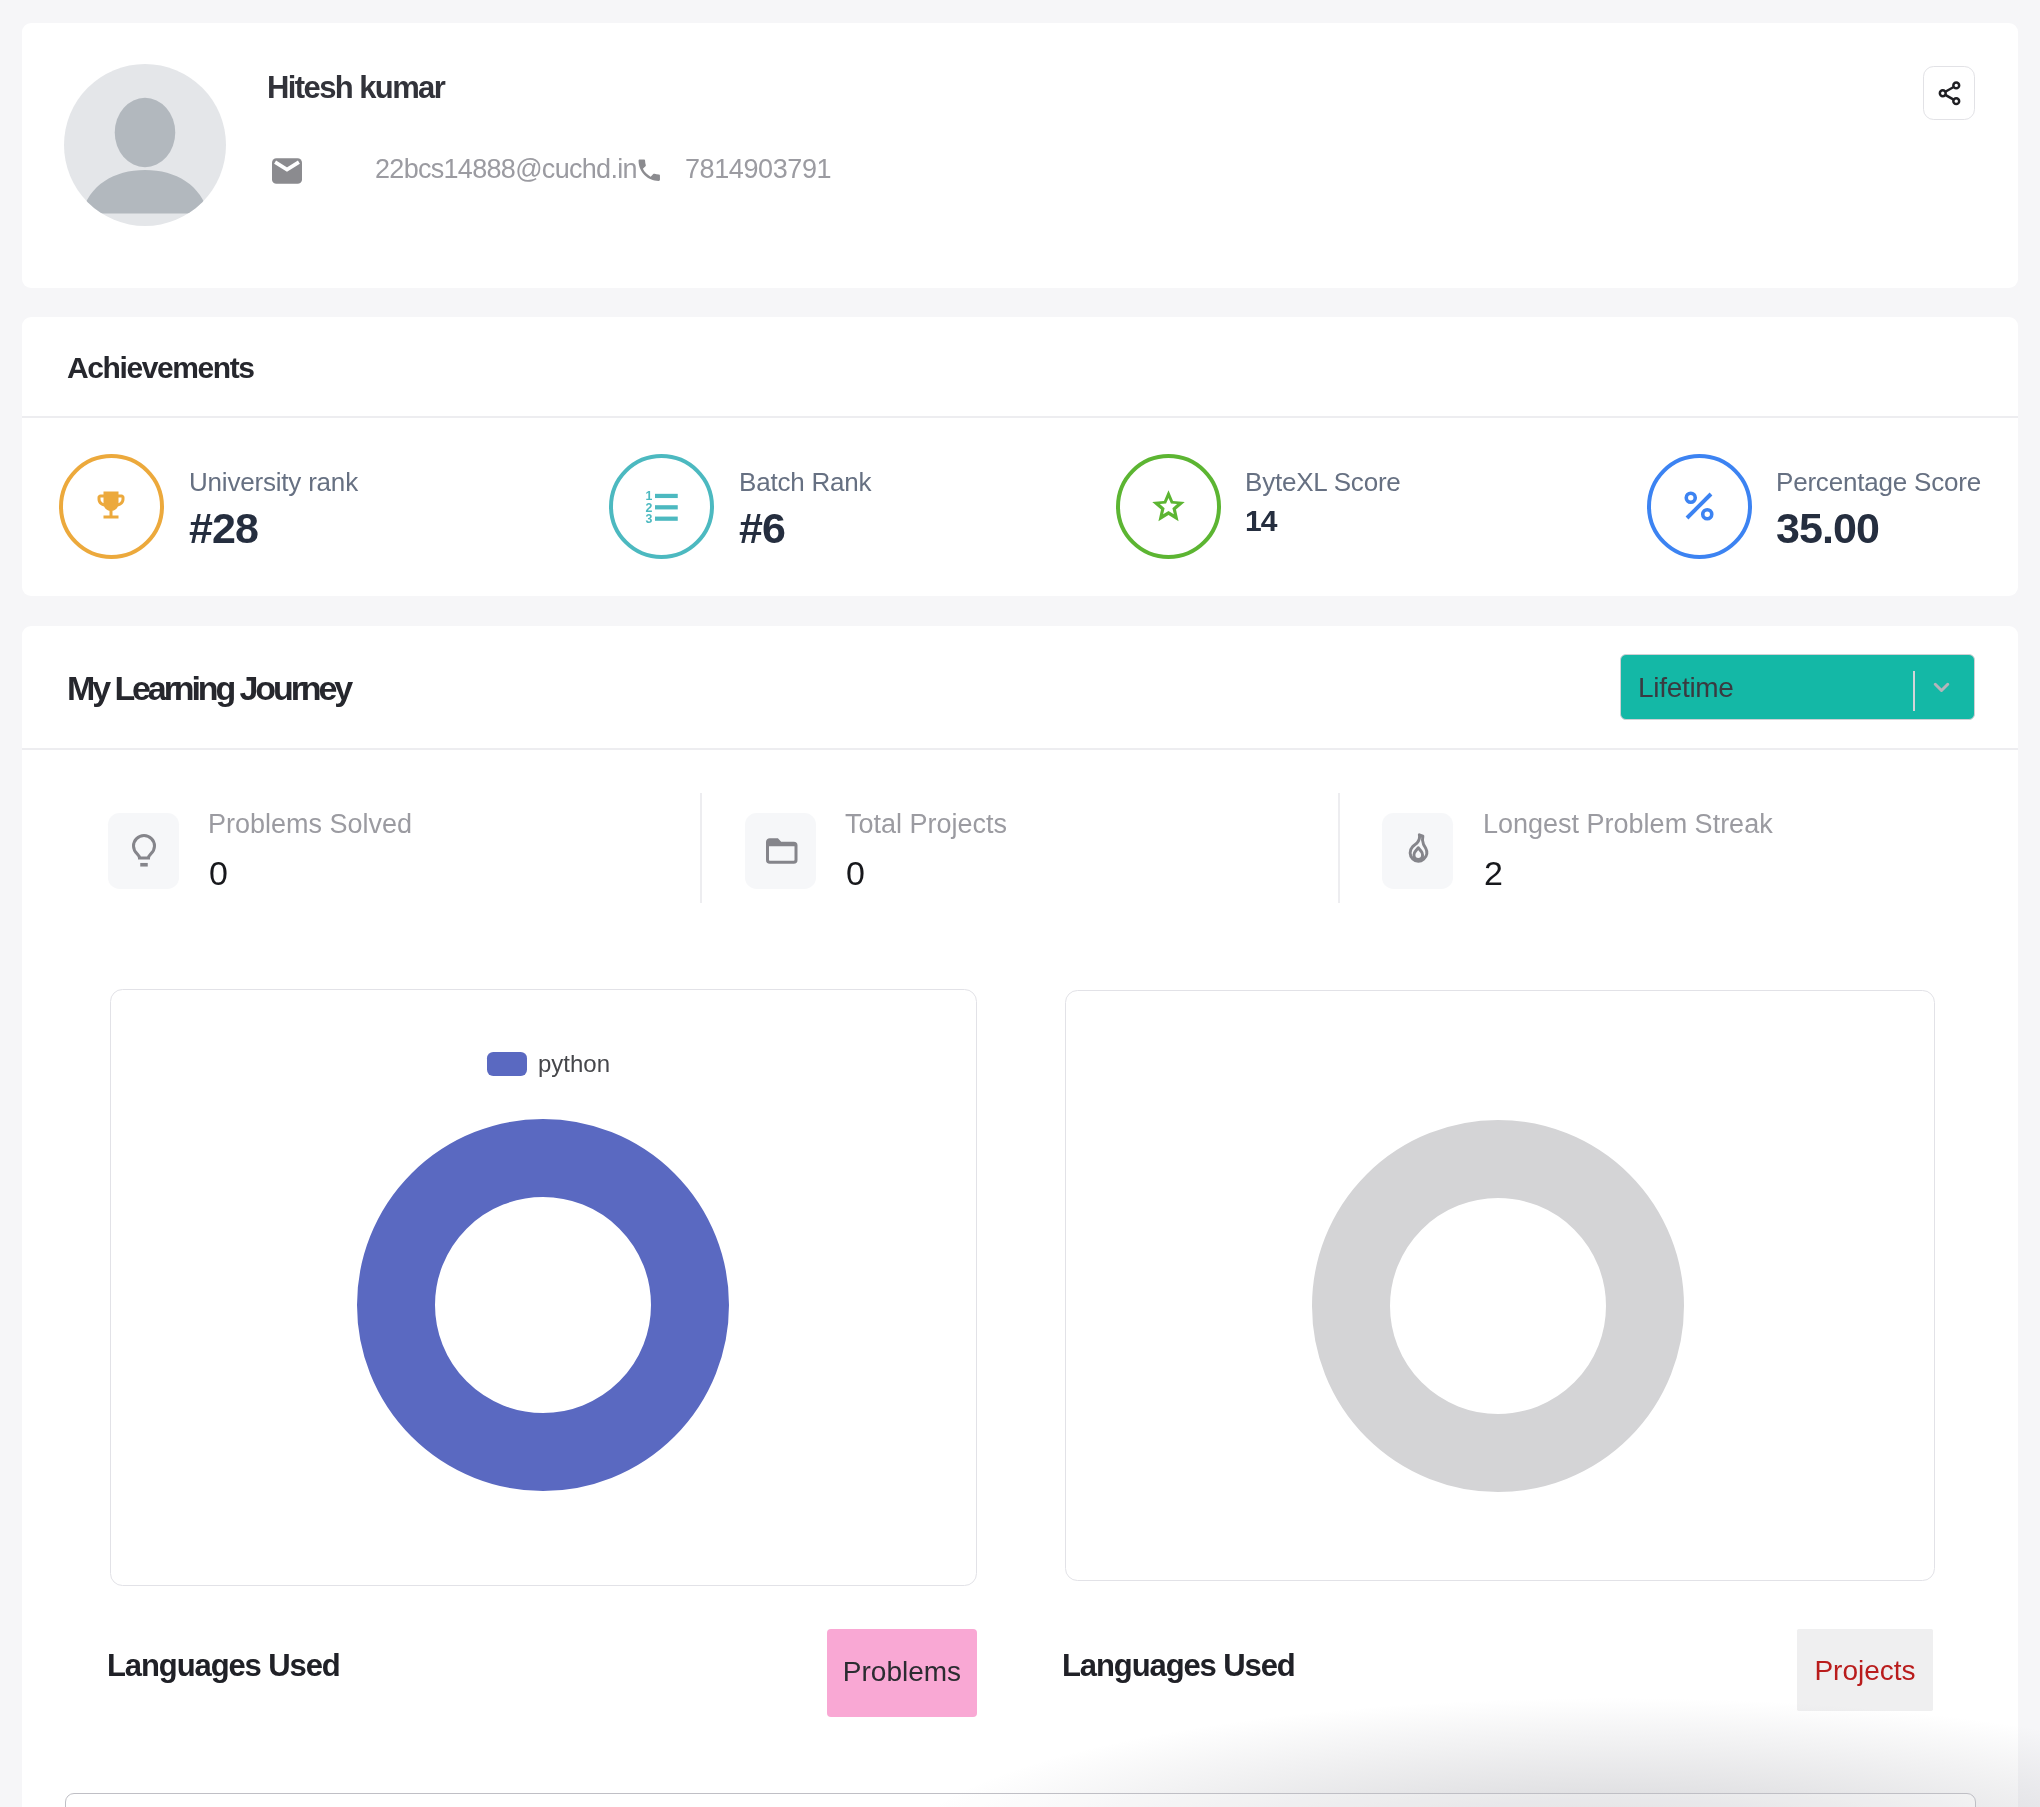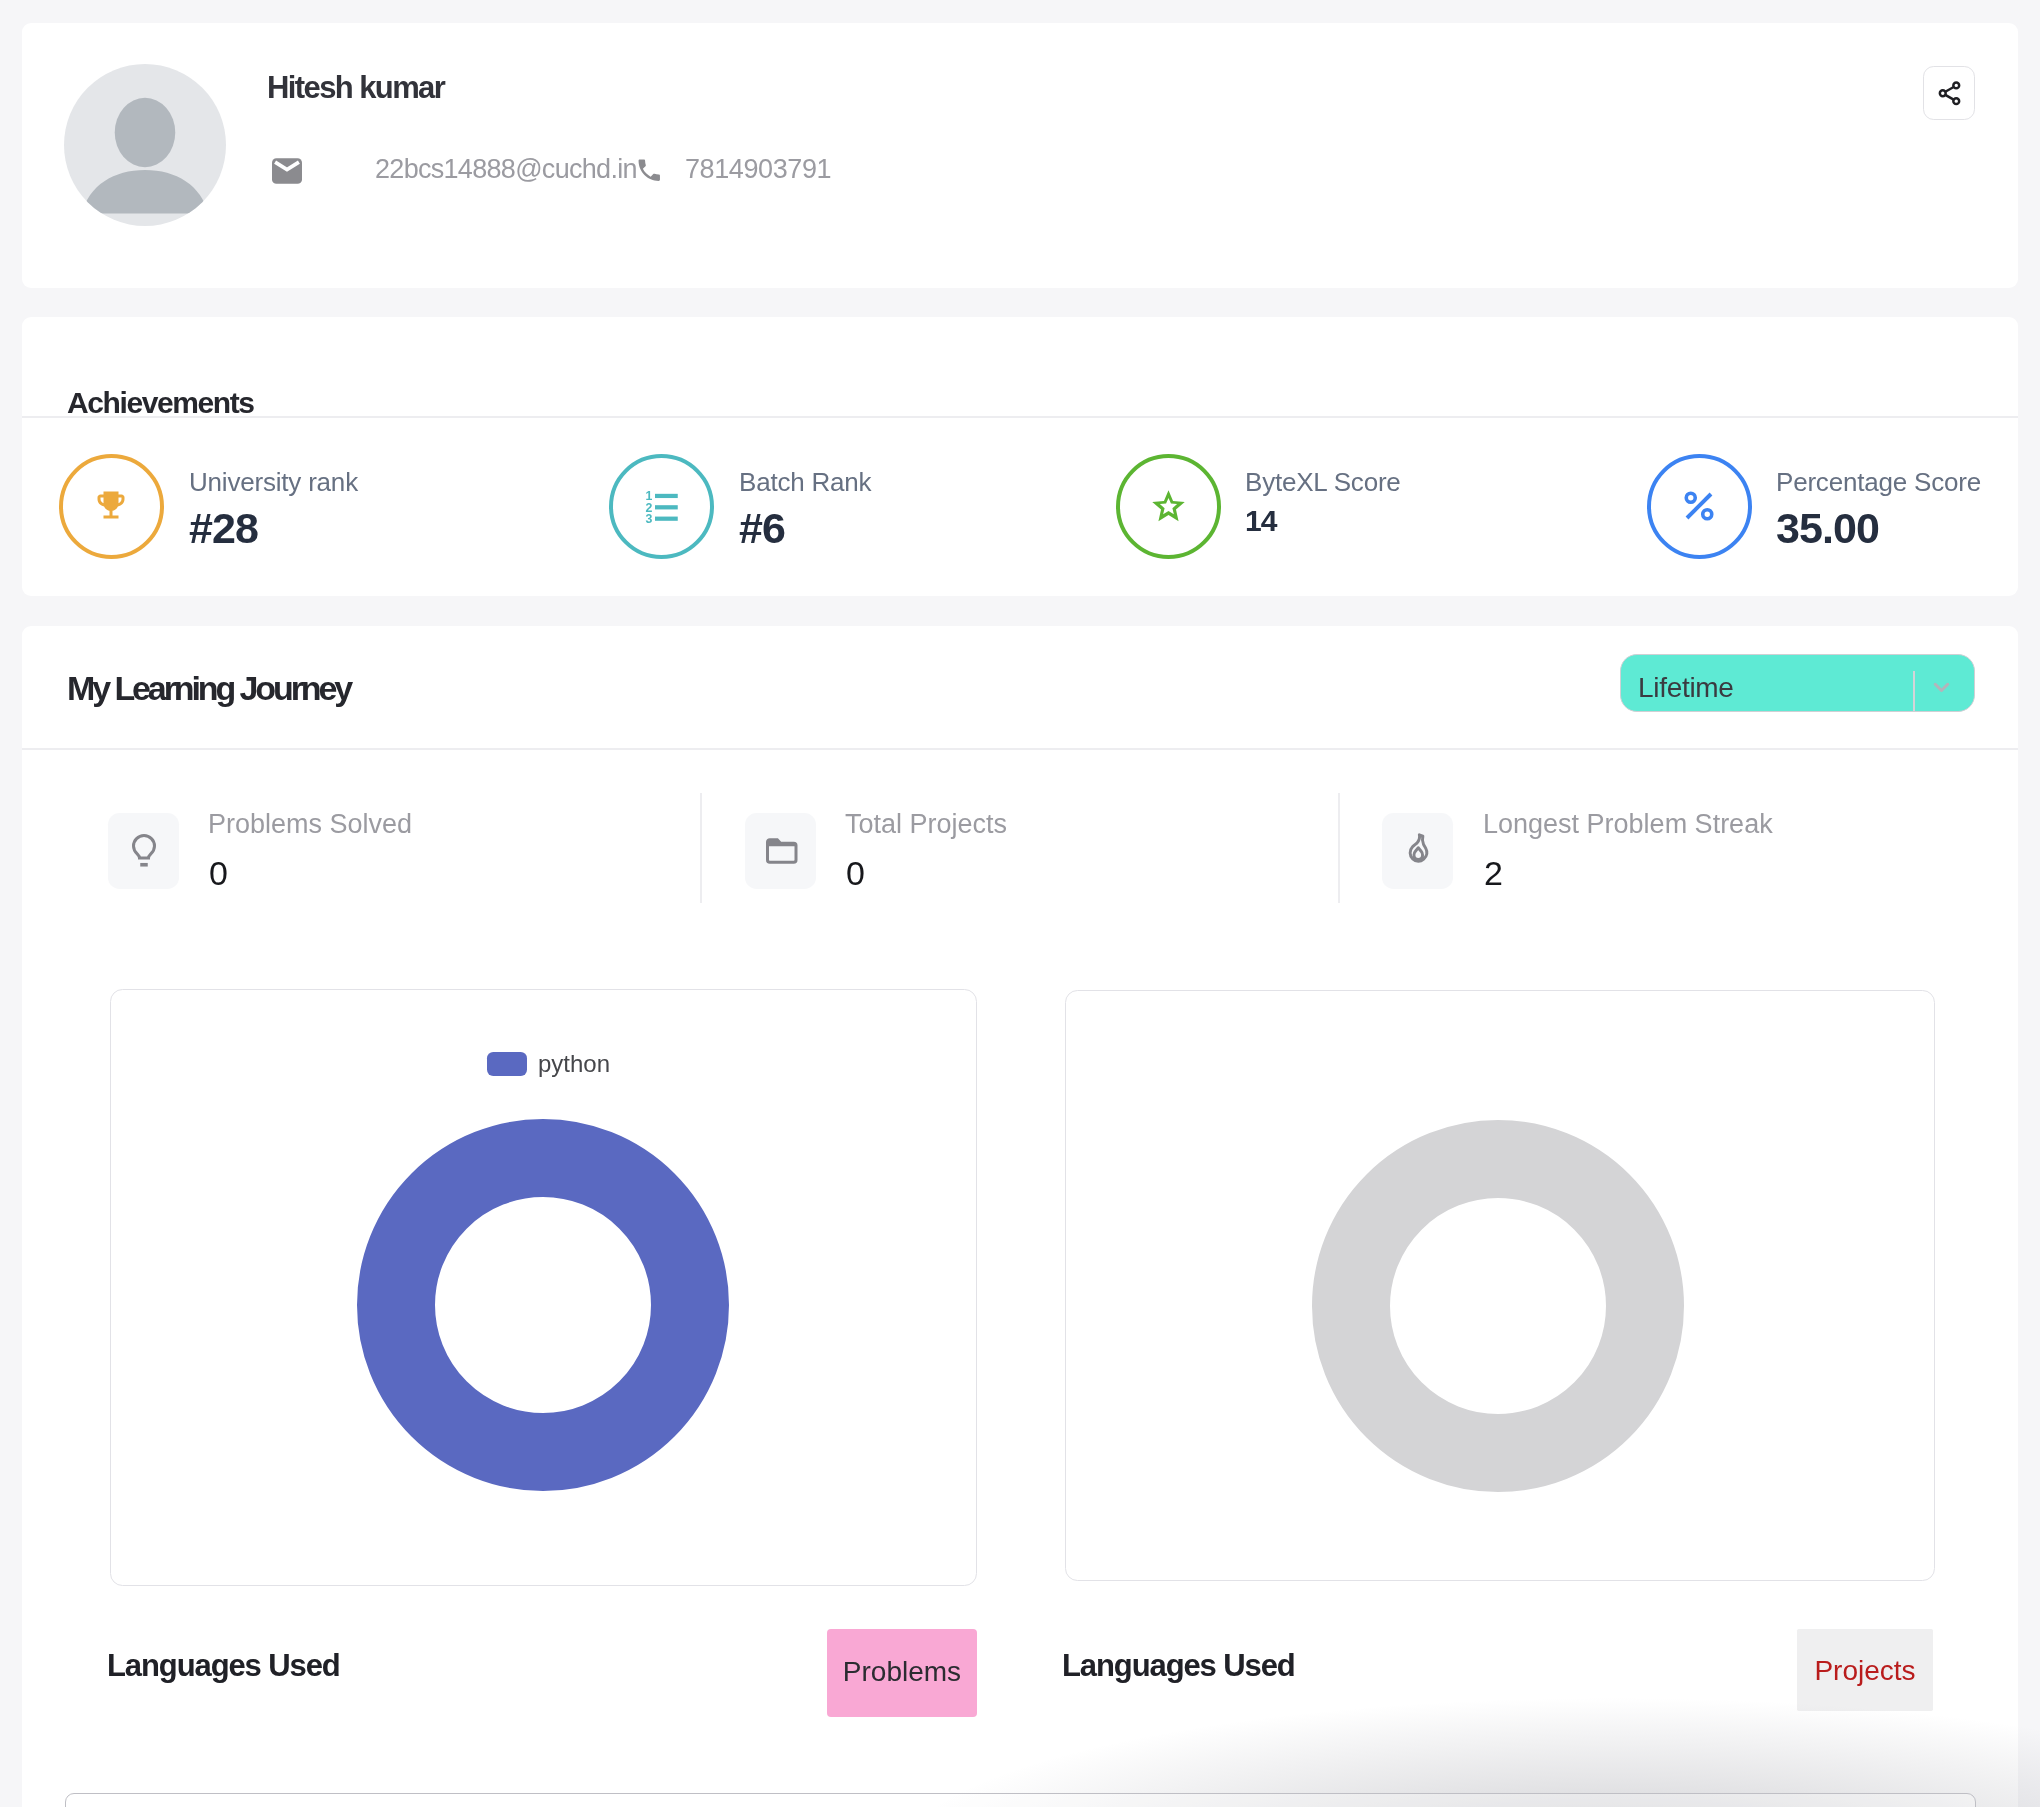--- a/index.html
+++ b/index.html
@@ -44,21 +44,21 @@
       <circle cx="18" cy="5" r="2.6"></circle>
       <circle cx="6" cy="12" r="2.6"></circle>
       <circle cx="18" cy="19" r="2.6"></circle>
       <line x1="8.3" y1="10.7" x2="15.7" y2="6.4"></line>
       <line x1="8.3" y1="13.4" x2="15.7" y2="17.7"></line>
     </g>
   </svg>
 </div>
 
 <div class="card" style="top:317px;height:279px;"></div>
-<div class="abs" style="left:67px;top:351px;font-size:30px;font-weight:600;color:#26272d;letter-spacing:-1.4px;margin-top:35px;">Achievements</div>
+<div class="abs" style="left:67px;top:351px;font-size:30px;font-weight:600;color:#26272d;letter-spacing:-1.4px;">Achievements</div>
 <div class="abs" style="left:22px;top:416px;width:1996px;height:1.8px;background:#ededf0;"></div>
 
 <div class="abs" style="left:59px;top:454px;width:105px;height:105px;border:4px solid #eca93c;border-radius:50%;">
   <svg width="36" height="36" viewBox="0 0 24 24" style="margin:29px 0 0 30px;">
     <path fill="#eca93c" d="M19 5h-2V3H7v2H5c-1.1 0-2 .9-2 2v1c0 2.55 1.92 4.63 4.39 4.94.63 1.5 1.98 2.63 3.61 2.96V19H7v2h10v-2h-4v-3.1c1.63-.33 2.98-1.46 3.61-2.96C19.08 12.63 21 10.55 21 8V7c0-1.1-.9-2-2-2zM5 8V7h2v3.82C5.84 10.4 5 9.3 5 8zm14 0c0 1.3-.84 2.4-2 2.82V7h2v1z"></path>
   </svg>
 </div>
 <div class="abs alb" style="left:189px;top:467px;">University rank</div>
 <div class="abs" style="left:189px;top:504px;font-size:43px;font-weight:700;color:#252e3f;letter-spacing:-0.9px;">#28</div>
 
@@ -93,21 +93,21 @@
       <line x1="4" y1="20" x2="20" y2="4" stroke-width="2.6"></line>
     </g>
   </svg>
 </div>
 <div class="abs alb" style="left:1776px;top:467px;">Percentage Score</div>
 <div class="abs" style="left:1776px;top:504px;font-size:43px;font-weight:700;color:#252e3f;letter-spacing:-0.9px;">35.00</div>
 
 <div class="card" style="top:626px;height:1248px;"></div>
 <div class="abs" style="left:67px;top:669px;font-size:34px;font-weight:600;color:#26272d;letter-spacing:-3.1px;">My Learning Journey</div>
 
-<div class="abs" style="left:1620px;top:654px;width:355px;height:58px;border:1.8px solid #cfd0d4;border-radius:17px;background:#5eead4;">
+<div class="abs" style="left:1620px;top:654px;width:355px;height:66px;border:1.8px solid #cfd0d4;border-radius:6px;background:#14b8a6;">
   <div class="abs" style="left:17px;top:17px;font-size:28px;color:#3a3a40;letter-spacing:-0.3px;">Lifetime</div>
   <div class="abs" style="left:292px;top:16px;width:1.8px;height:40px;background:#d4d4d8;"></div>
   <svg class="abs" style="left:308px;top:23px;" width="25" height="19.6" viewBox="0 0 28 22">
     <path d="M7 7 L14 14 L21 7" fill="none" stroke="#b4b4ba" stroke-width="3.4" stroke-linecap="round" stroke-linejoin="round"></path>
   </svg>
 </div>
 
 <div class="abs" style="left:22px;top:748px;width:1996px;height:1.8px;background:#ededf0;"></div>
 
 <div class="abs" style="left:108px;top:813px;width:71px;height:76px;background:#f6f7f9;border-radius:11.6px;">

